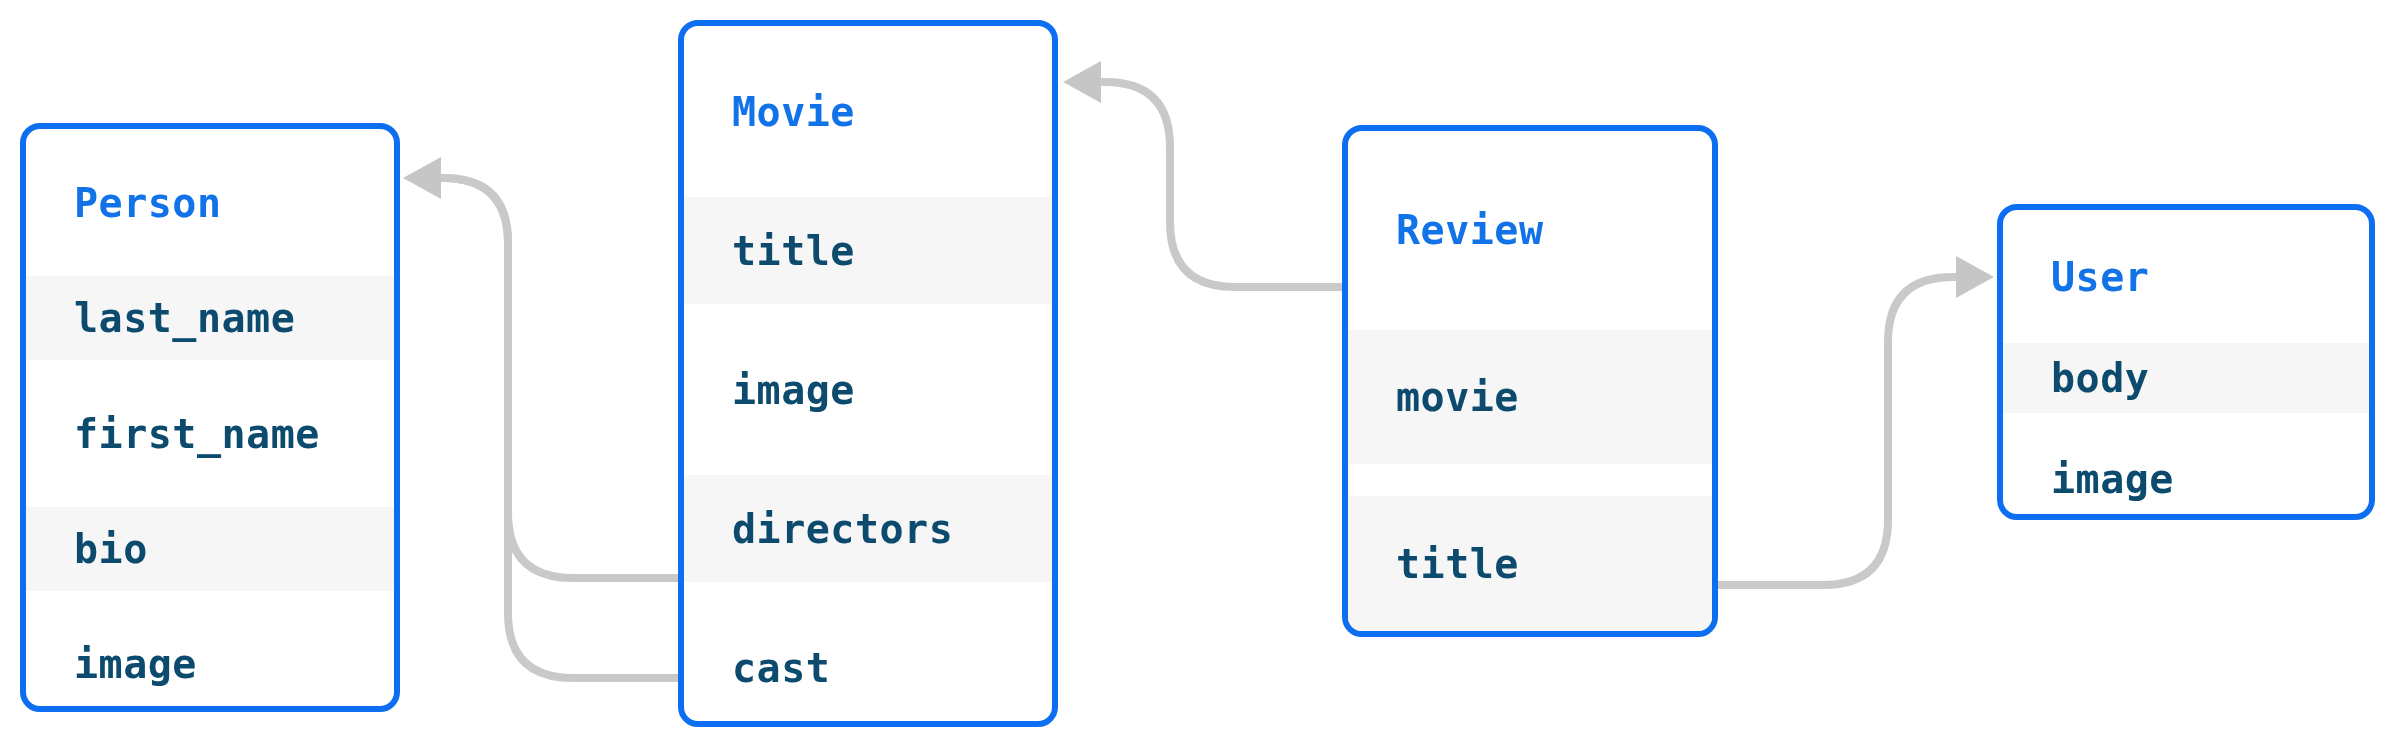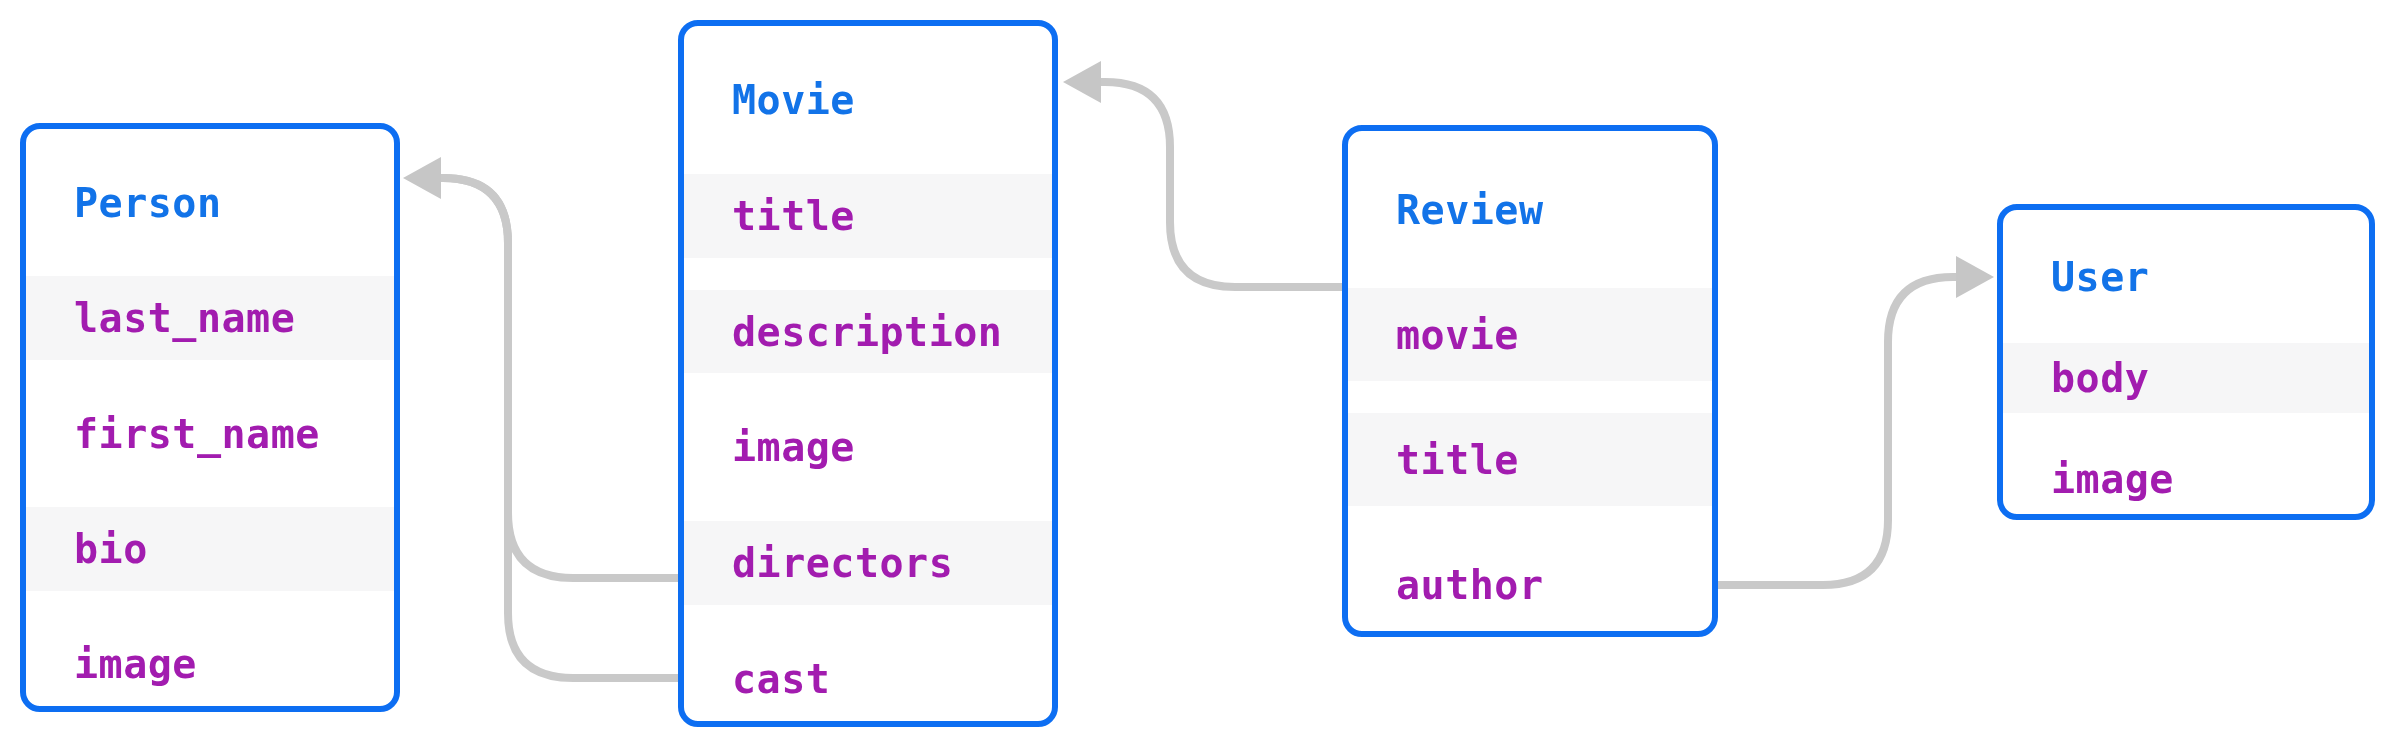--- a/index.html
+++ b/index.html
@@ -46,21 +46,21 @@
     display: flex;
     align-items: center;
     padding-left: 48px;
     font-size: 40px;
     font-weight: bold;
     letter-spacing: 0.5px;
     white-space: nowrap;
     margin-top: 32px;
   }
   .entity .row.header { color: #1273e8; background: #ffffff; }
-  .entity .row.field  { color: #a21caf; }
+  .entity .row.field  { color: #0c4a6e; }
   .entity .row.alt    { background: #f6f6f7; }
 </style>
 </head>
 <body>
 
 <div class="canvas">
 
   <svg class="connectors" viewBox="0 0 2398 748" xmlns="http://www.w3.org/2000/svg">
 
     <path d="M 678 578 L 573 578 Q 508 578 508 513 L 508 243 Q 508 178 443 178 L 440 178"></path>
@@ -79,31 +79,29 @@
     <div class="row header">Person</div>
     <div class="row field alt">last_name</div>
     <div class="row field">first_name</div>
     <div class="row field alt">bio</div>
     <div class="row field">image</div>
   </div>
 
   <div class="entity" style="left:678px; top:20px; width:380px; height:707px;">
     <div class="row header">Movie</div>
     <div class="row field alt">title</div>
-    <div class="row field alt">description</div>
     <div class="row field">image</div>
     <div class="row field alt">directors</div>
     <div class="row field">cast</div>
   </div>
 
   <div class="entity" style="left:1342px; top:125px; width:376px; height:512px;">
     <div class="row header">Review</div>
     <div class="row field alt">movie</div>
     <div class="row field alt">title</div>
-    <div class="row field">author</div>
   </div>
 
   <div class="entity" style="left:1997px; top:204px; width:378px; height:316px;">
     <div class="row header">User</div>
     <div class="row field alt">body</div>
     <div class="row field">image</div>
   </div>
 
 </div>
 

